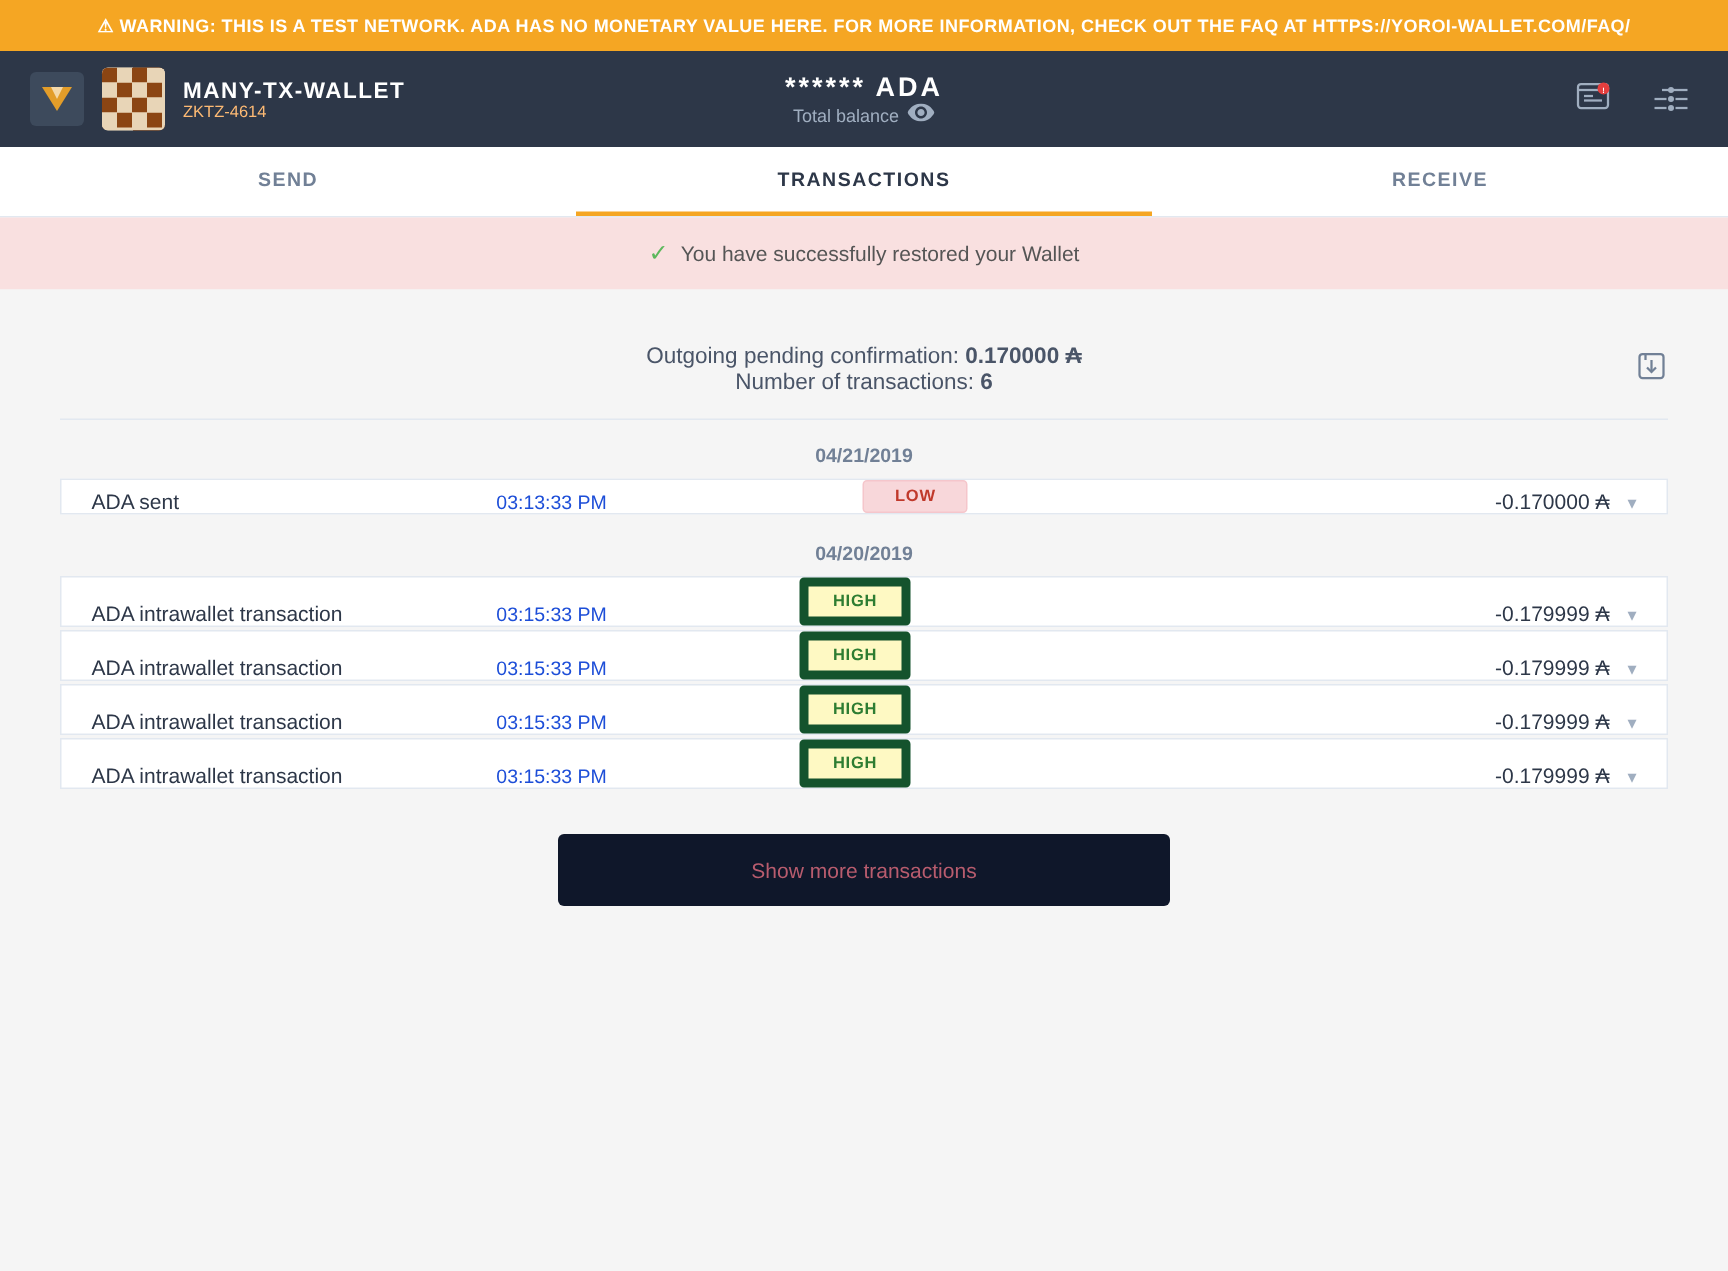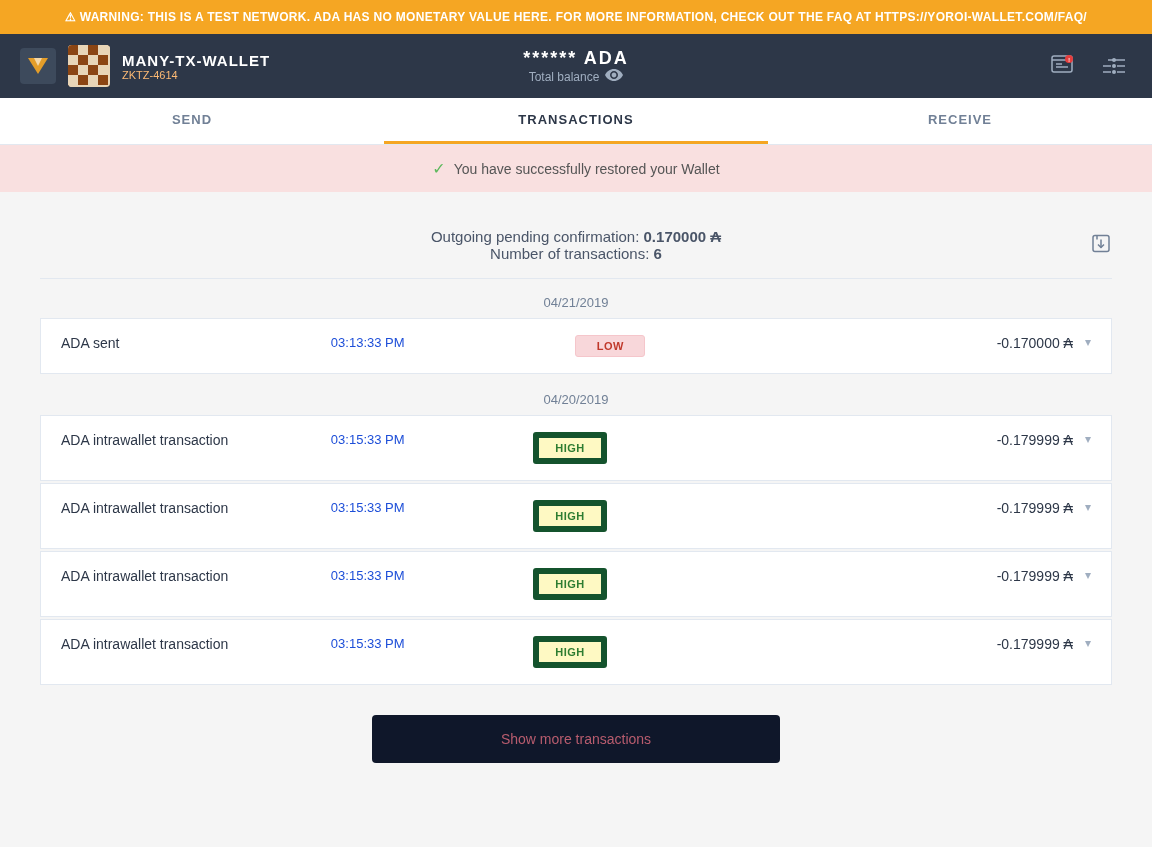--- a/index.html
+++ b/index.html
@@ -130,30 +130,30 @@
       cursor: pointer;
       color: #718096;
     }
 
     
     .date-separator {
       text-align: center;
       padding: 16px 0 8px;
       font-size: 13px;
       color: #718096;
-      font-weight: 400;
+      font-weight: 700;
     }
 
     
     .transaction-row {
       background: #fff;
       border: 1px solid #e2e8f0;
       display: flex;
-      align-items: flex-start;
-      padding: 16px 20px;
+      align-items: flex-end;
+      padding: 0 20px;
       margin-bottom: 2px;
     }
     .tx-type {
       flex: 2;
       font-size: 14px;
       font-weight: 500;
       color: #2d3748;
     }
     .tx-time {
       flex: 1.5;

